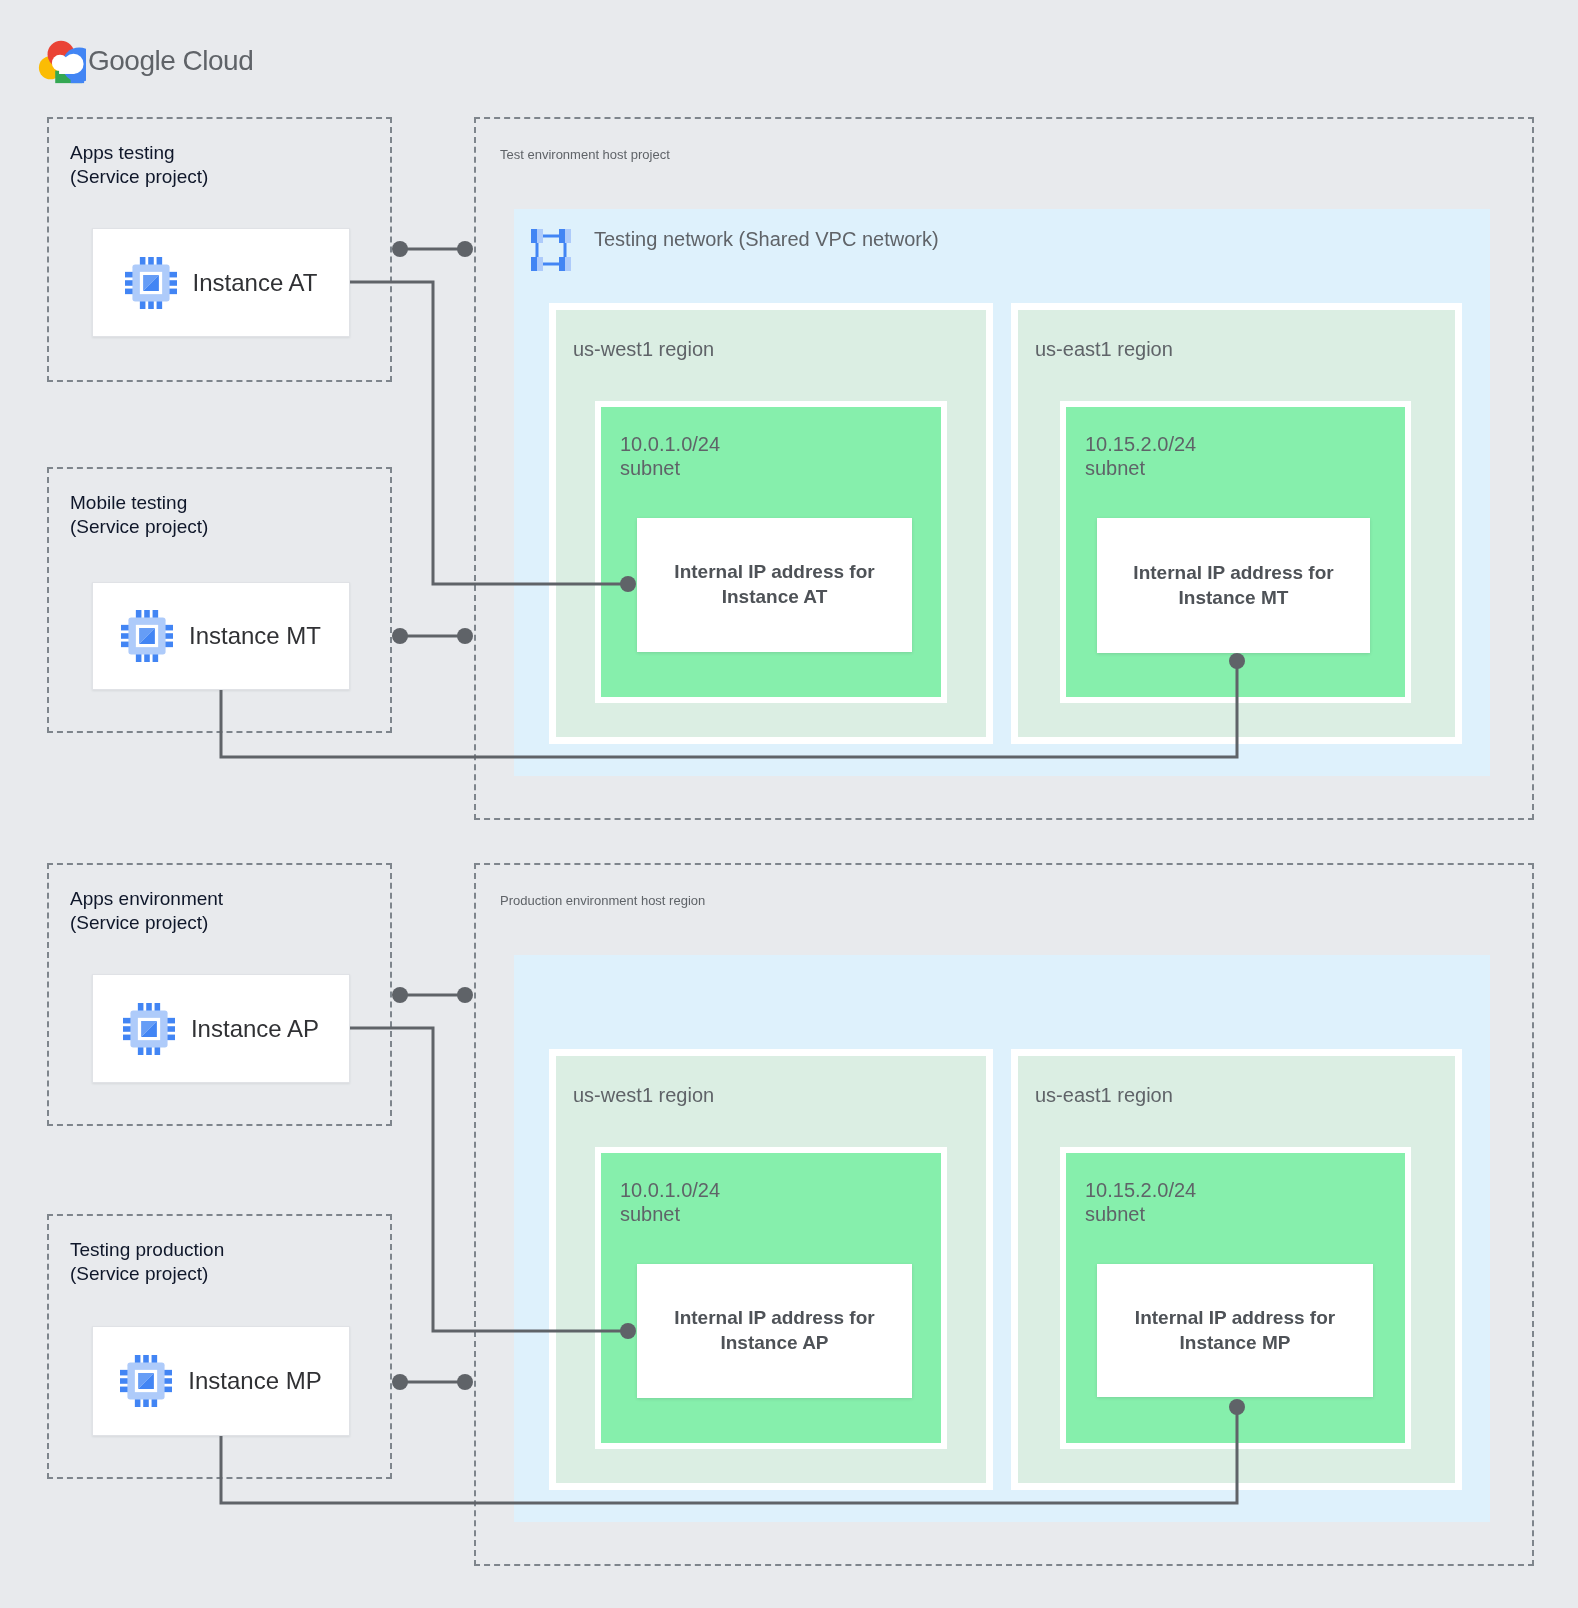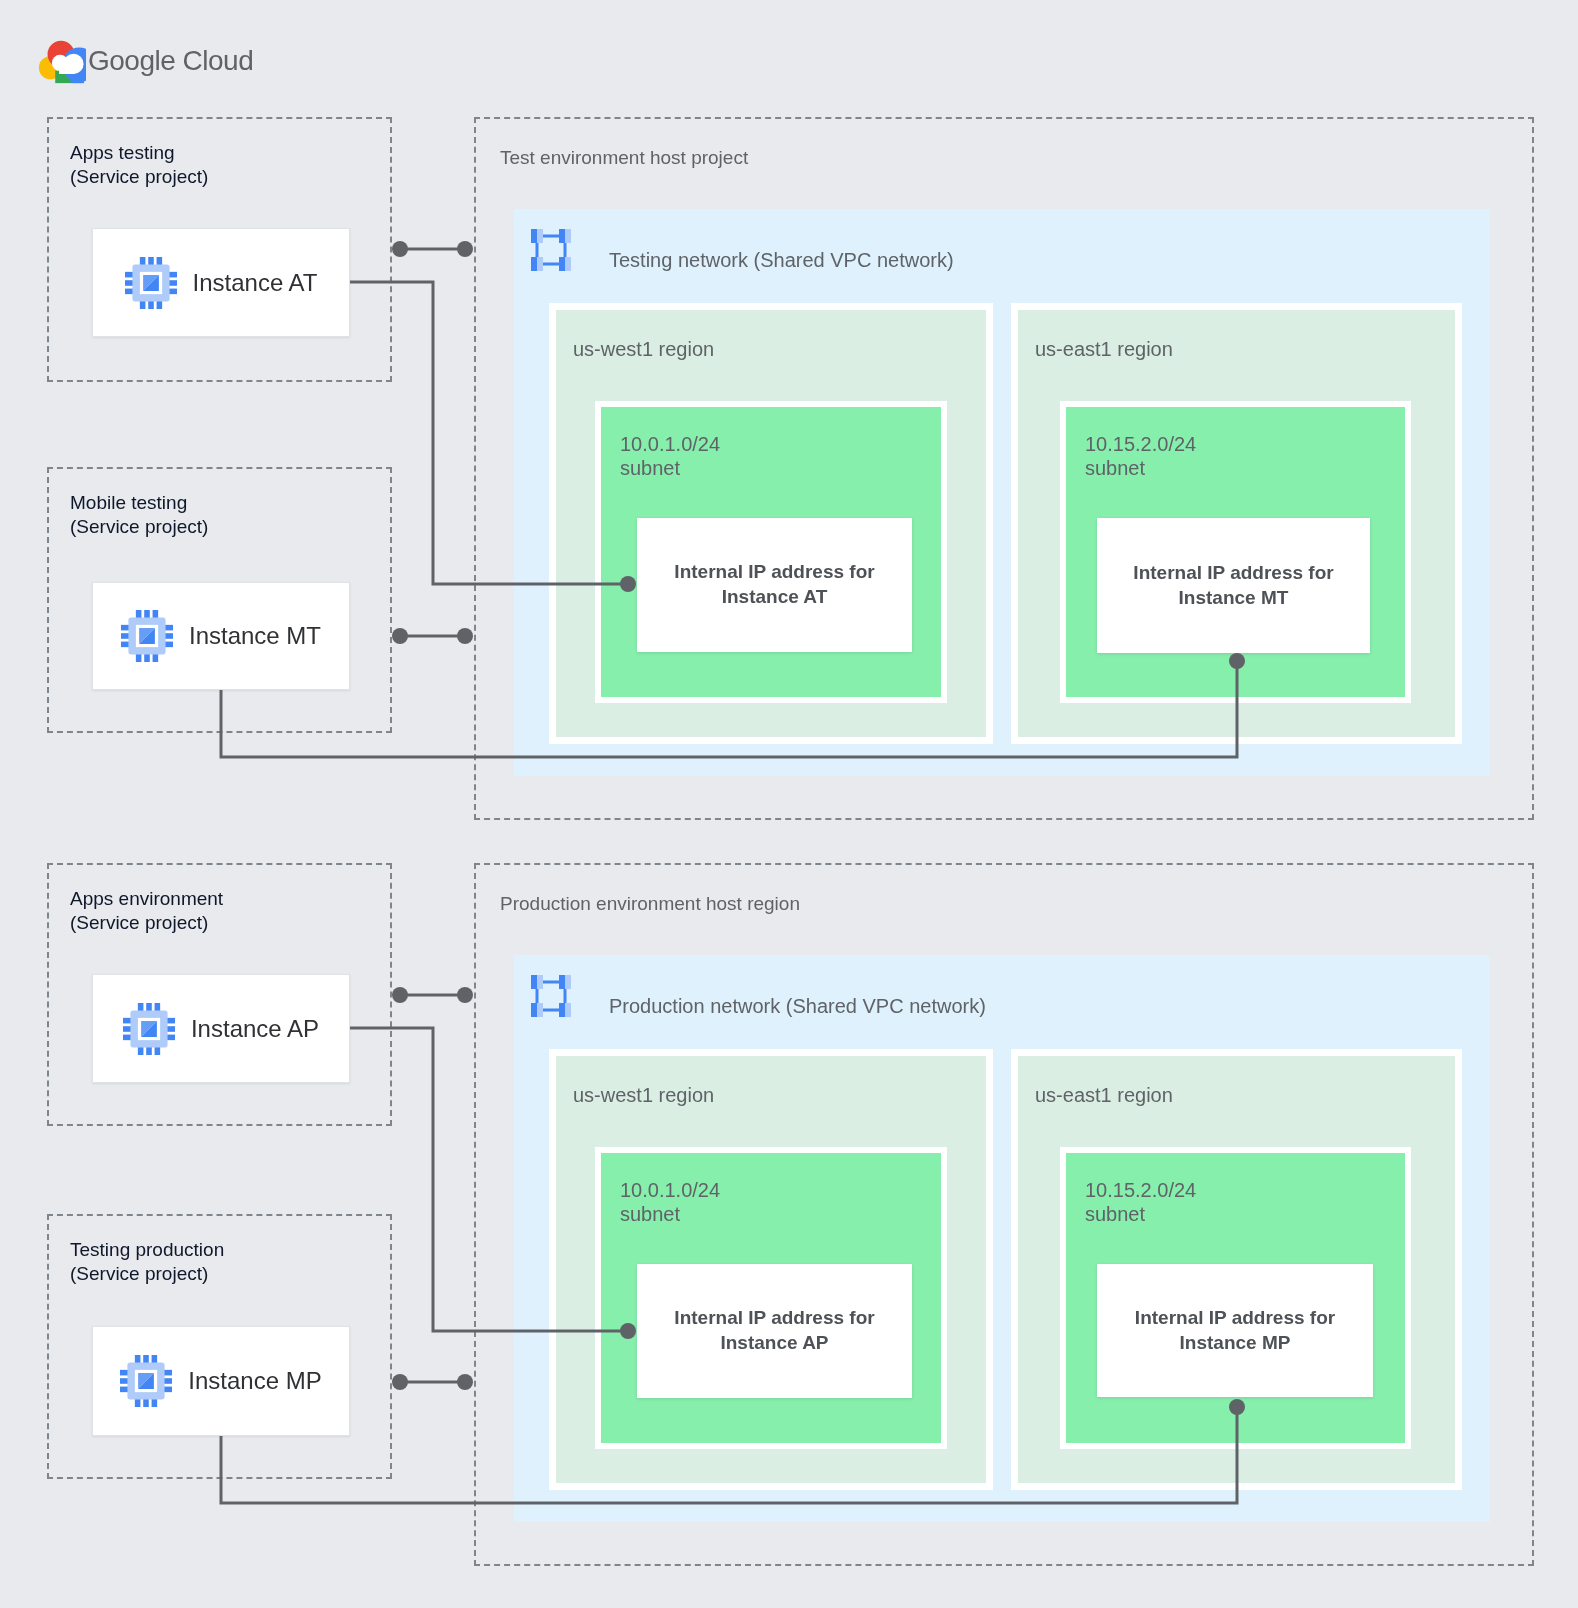--- a/index.html
+++ b/index.html
@@ -6,29 +6,29 @@
   .canvas{
     position:relative;width:1578px;height:1608px;background:#e8eaed;
     font-family:"Liberation Sans",sans-serif;overflow:hidden;
   }
   
   .logo{position:absolute;left:36px;top:36px;display:flex;align-items:center;gap:2px;}
   .logo-text{font-size:28px;color:#5f6368;letter-spacing:-0.5px;}
   
   .dashed{position:absolute;border:2px dashed #7e858c;box-sizing:border-box;}
   .svc-label{position:absolute;left:21px;top:22px;font-size:19px;line-height:1.28;color:#0f172a;}
-  .host-label{position:absolute;left:24px;top:28px;font-size:19px;color:#5f6368;}
+  .host-label{position:absolute;left:24px;top:28px;font-size:13px;color:#5f6368;}
   
   .card{position:absolute;background:#fff;border:1px solid #e0e2e6;box-sizing:border-box;
         box-shadow:0 1px 2px rgba(60,64,67,.10);
         display:flex;align-items:center;justify-content:center;gap:16px;}
   .card-label{font-size:24px;color:#303134;}
   
   .netbox{position:absolute;background:#def1fc;}
-  .net-head{position:absolute;left:15px;top:19px;display:flex;align-items:flex-end;gap:36px;}
+  .net-head{position:absolute;left:15px;top:19px;display:flex;align-items:flex-start;gap:21px;}
   .net-label{font-size:20px;color:#5f6368;}
   .region{position:absolute;border:7px solid #fff;background:#dbeee3;box-sizing:border-box;}
   .region-label{position:absolute;left:17px;top:28px;font-size:20px;color:#5f6368;}
   .subnet{position:absolute;border:6px solid #fff;background:#86efac;box-sizing:border-box;}
   .subnet-label{position:absolute;left:19px;top:26px;font-size:20px;line-height:1.18;color:#5f6368;}
   .ipbox{position:absolute;background:#fff;box-shadow:0 1px 3px rgba(60,64,67,.16);
          display:flex;flex-direction:column;justify-content:center;
          text-align:center;font-size:19px;font-weight:bold;color:#4e5257;line-height:1.3;}
   
   .overlay{position:absolute;left:0;top:0;pointer-events:none;}
@@ -151,26 +151,20 @@
       <svg width="52" height="52" viewBox="0 0 56 56">
           <use href="#gce-icon"></use>
         </svg>
       <span class="card-label">Instance MT</span>
     </div>
   </div>
 
   <div class="dashed" style="left:474px;top:863px;width:1060px;height:703px;">
     <div class="host-label">Production environment host region</div>
     <div class="netbox" style="left:38px;top:90px;width:976px;height:567px;">
-      <div class="net-head">
-        <svg width="44" height="44" viewBox="0 0 44 44">
-            <use href="#vpc-icon"></use>
-          </svg>
-        <span class="net-label">Production network (Shared VPC network)</span>
-      </div>
 
       <div class="region" style="left:35px;top:94px;width:444px;height:441px;">
         <div class="region-label">us-west1 region</div>
         <div class="subnet" style="left:39px;top:91px;width:352px;height:302px;">
           <div class="subnet-label">
             <div>10.0.1.0/24</div>
             <div>subnet</div>
           </div>
           <div class="ipbox" style="left:36px;top:111px;width:275px;height:134px;">
             <div>Internal IP address for</div>

